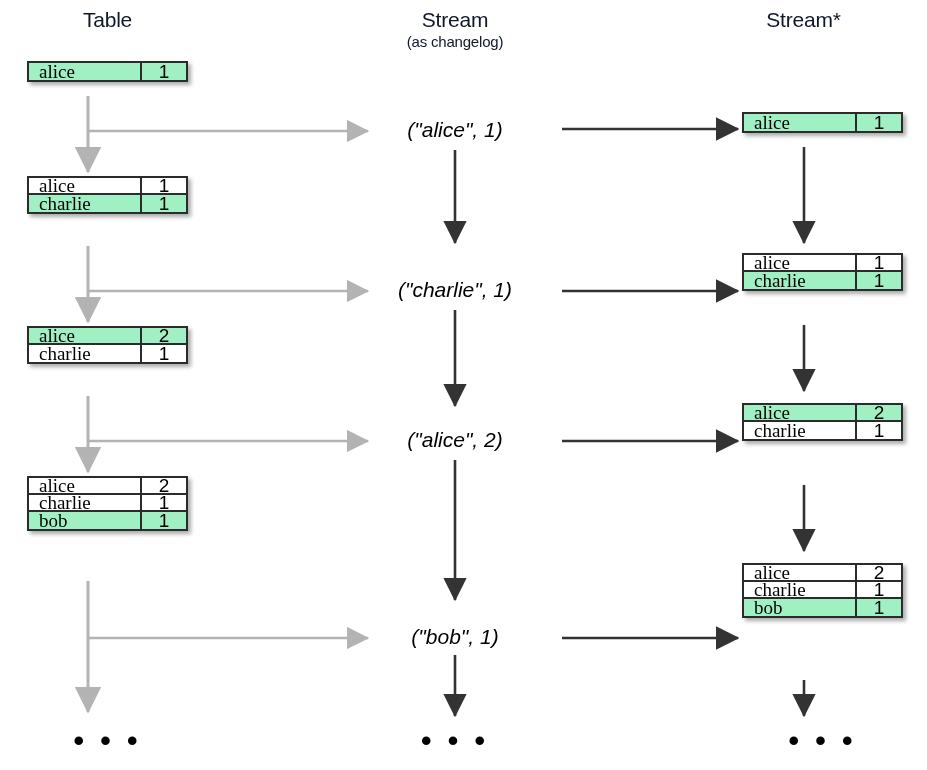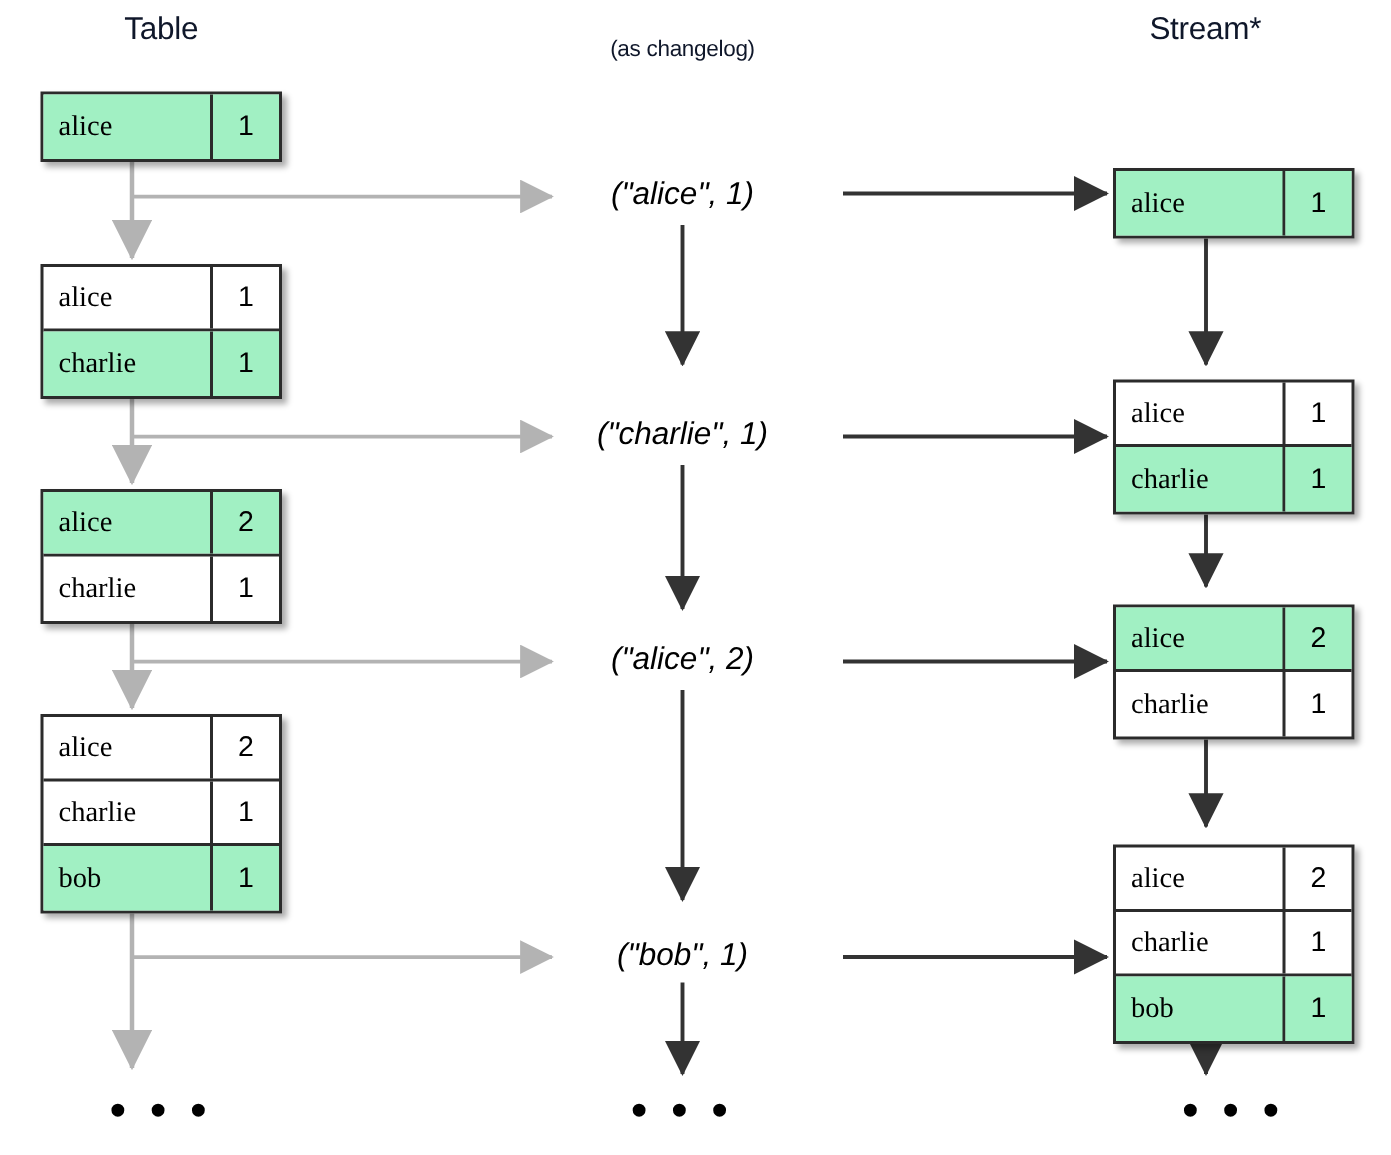--- a/index.html
+++ b/index.html
@@ -26,35 +26,35 @@
     line-height: 1.15;
   }
   .col-header .main {
     font-size: 21px;
     display: block;
     letter-spacing: -0.2px;
   }
   .col-header .sub {
     font-size: 15px;
     display: block;
-    margin-top: 16px;
+    margin-top: 1px;
     letter-spacing: -0.2px;
   }
 
   
   .kvtable {
     position: absolute;
     border: 2px solid #2b2b2b;
     box-sizing: border-box;
     background: #ffffff;
     box-shadow: 3px 3px 4px rgba(0,0,0,0.33);
   }
   .kvrow {
     display: flex;
-    height: 43px;
+    height: 17px;
     box-sizing: border-box;
     border-bottom: 2px solid #2b2b2b;
   }
   .kvrow:last-child { border-bottom: none; }
   .kvrow .k {
     flex: 0 0 113px;
     box-sizing: border-box;
     border-right: 2px solid #2b2b2b;
     display: flex;
     align-items: center;
@@ -154,20 +154,21 @@
     <path d="M804,485 L804,551" stroke="#333333" stroke-width="2.6" fill="none" marker-end="url(#blackhead)"></path>
     <path d="M804,680 L804,716" stroke="#333333" stroke-width="2.6" fill="none" marker-end="url(#blackhead)"></path>
   </g>
 </svg>
 
 <div class="col-header" style="left:27px; top:8px; width:161px;">
   <span class="main">Table</span>
 </div>
 
 <div class="col-header" style="left:375px; top:8px; width:160px;">
+  <span class="main">Stream</span>
   <span class="sub">(as changelog)</span>
 </div>
 
 <div class="col-header" style="left:723px; top:8px; width:161px;">
   <span class="main">Stream*</span>
 </div>
 
 <div class="kvtable" style="left:27px; top:61px; width:161px;">
   <div class="kvrow hl">
     <div class="k">alice</div>

